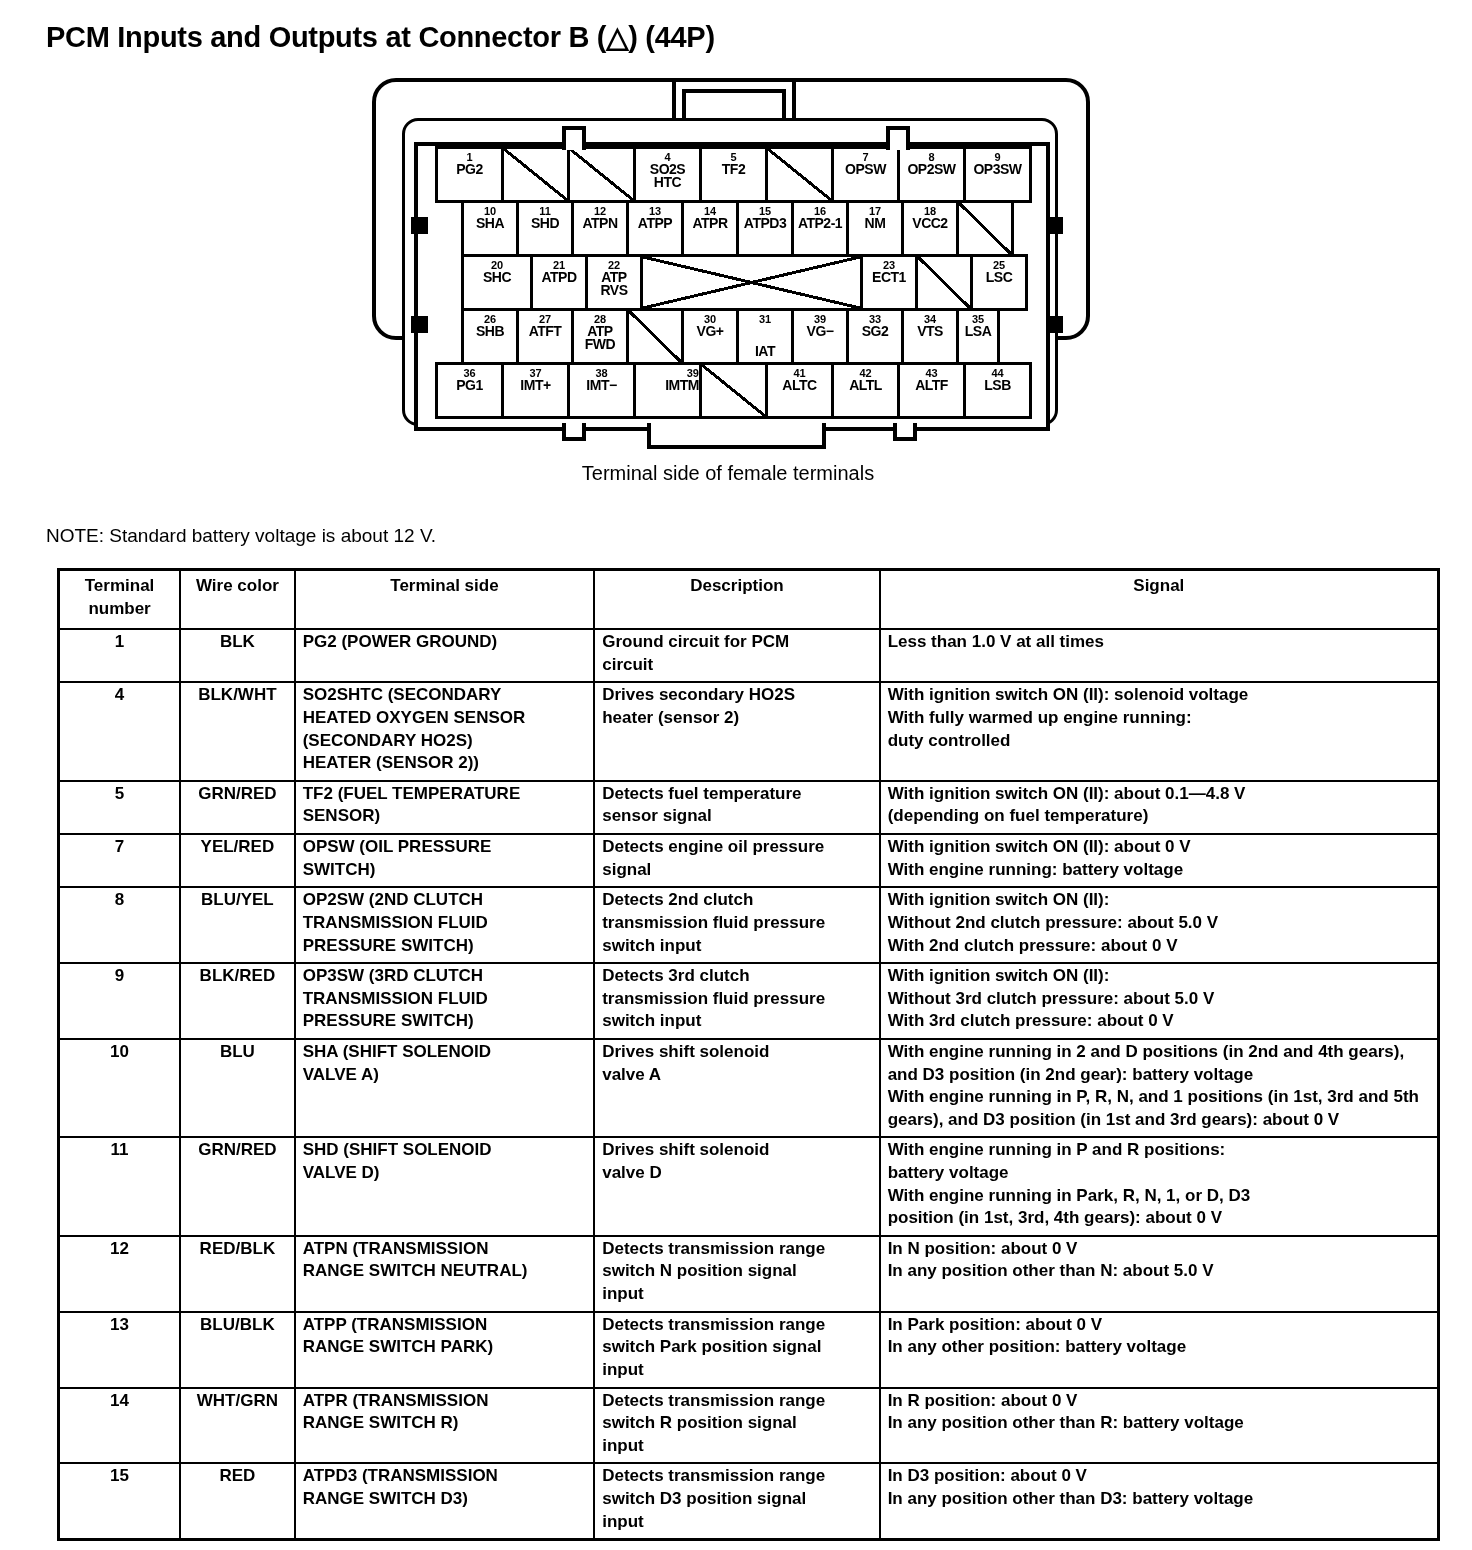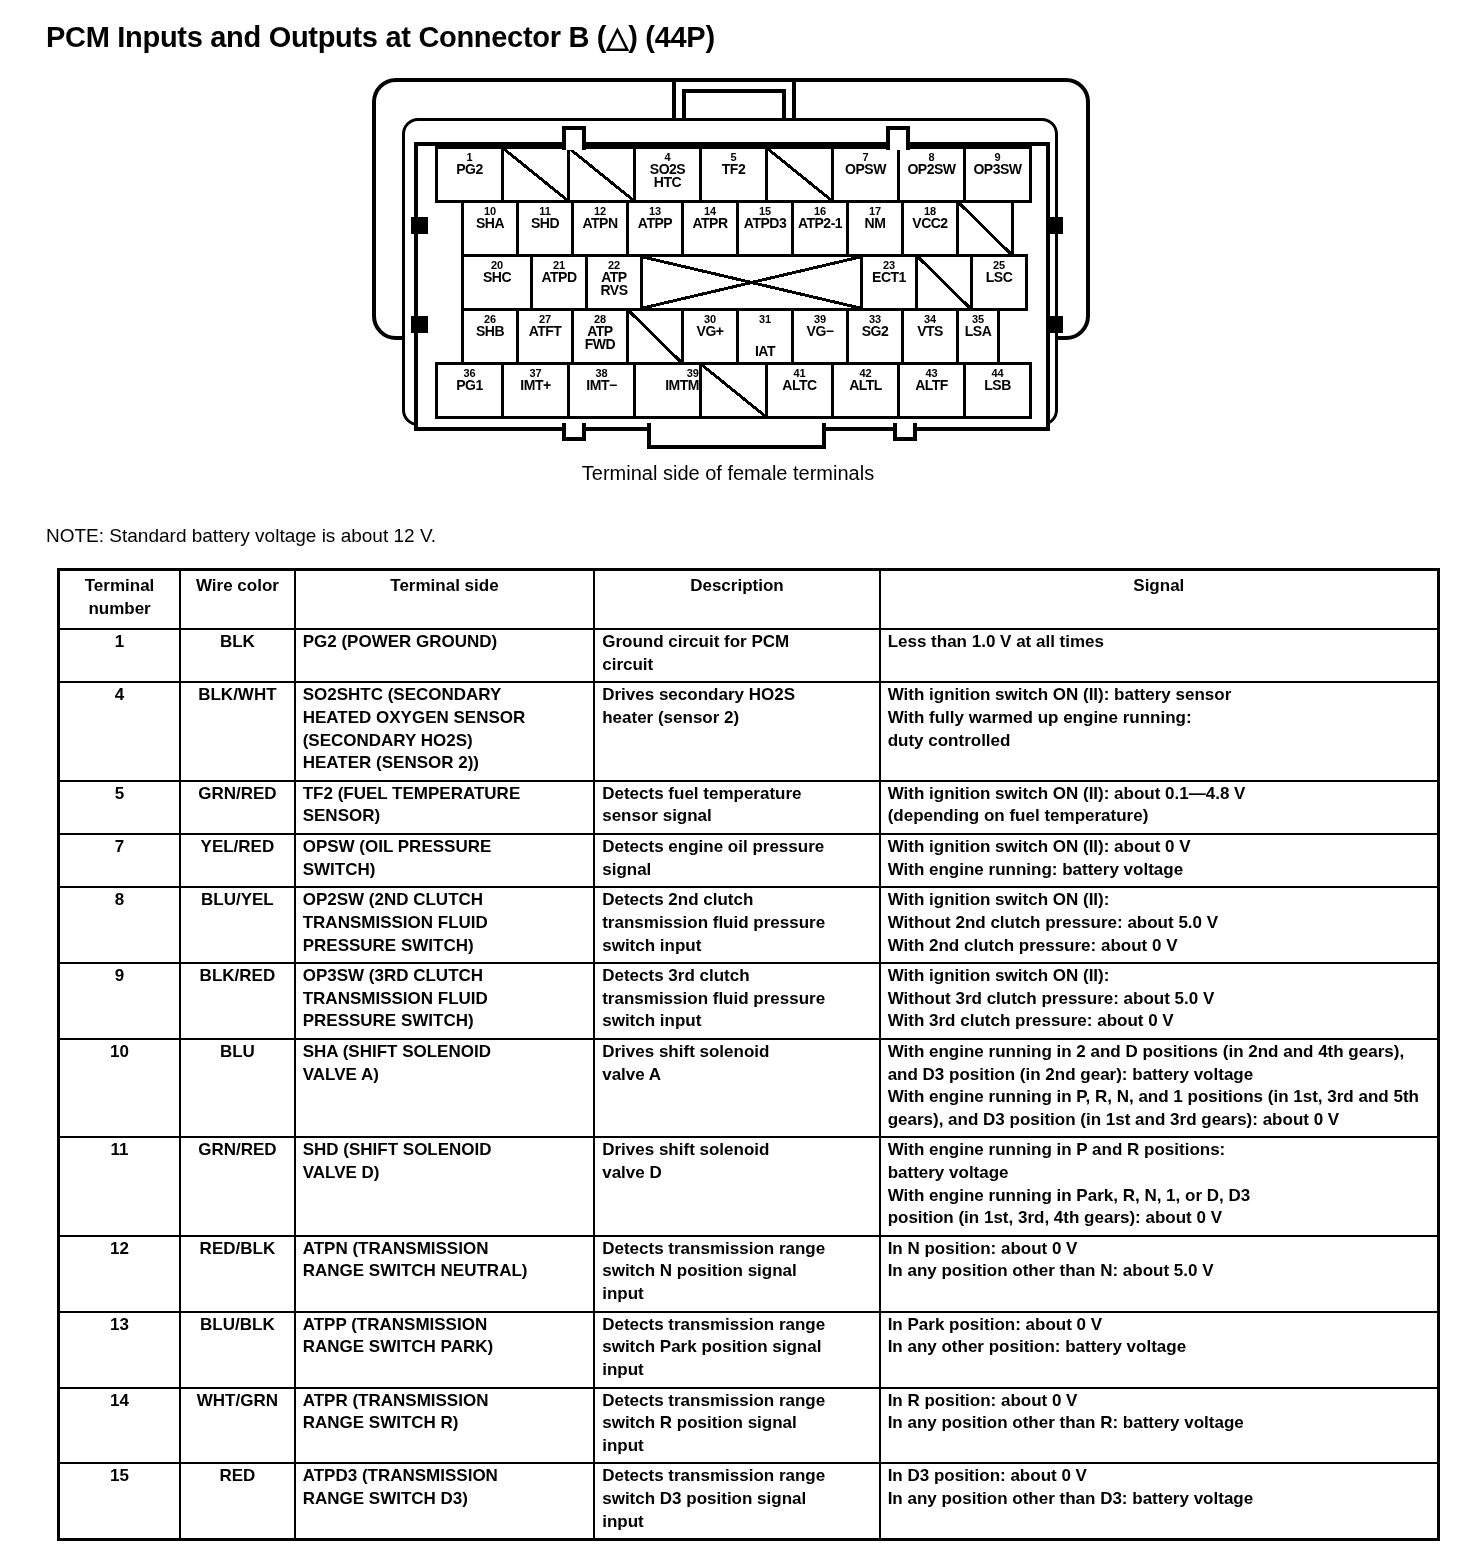--- a/index.html
+++ b/index.html
@@ -279,21 +279,21 @@
       </tr>
       <tr>
         <td class="c-number">4</td>
         <td class="c-wire">BLK/WHT</td>
         <td class="c-name">SO2SHTC (SECONDARY
 HEATED OXYGEN SENSOR
 (SECONDARY HO2S)
 HEATER (SENSOR 2))</td>
         <td class="c-desc">Drives secondary HO2S
 heater (sensor 2)</td>
-        <td class="c-signal">With ignition switch ON (II): battery sensor
+        <td class="c-signal">With ignition switch ON (II): solenoid voltage
 With fully warmed up engine running:
 duty controlled</td>
       </tr>
       <tr>
         <td class="c-number">5</td>
         <td class="c-wire">GRN/RED</td>
         <td class="c-name">TF2 (FUEL TEMPERATURE
 SENSOR)</td>
         <td class="c-desc">Detects fuel temperature
 sensor signal</td>

